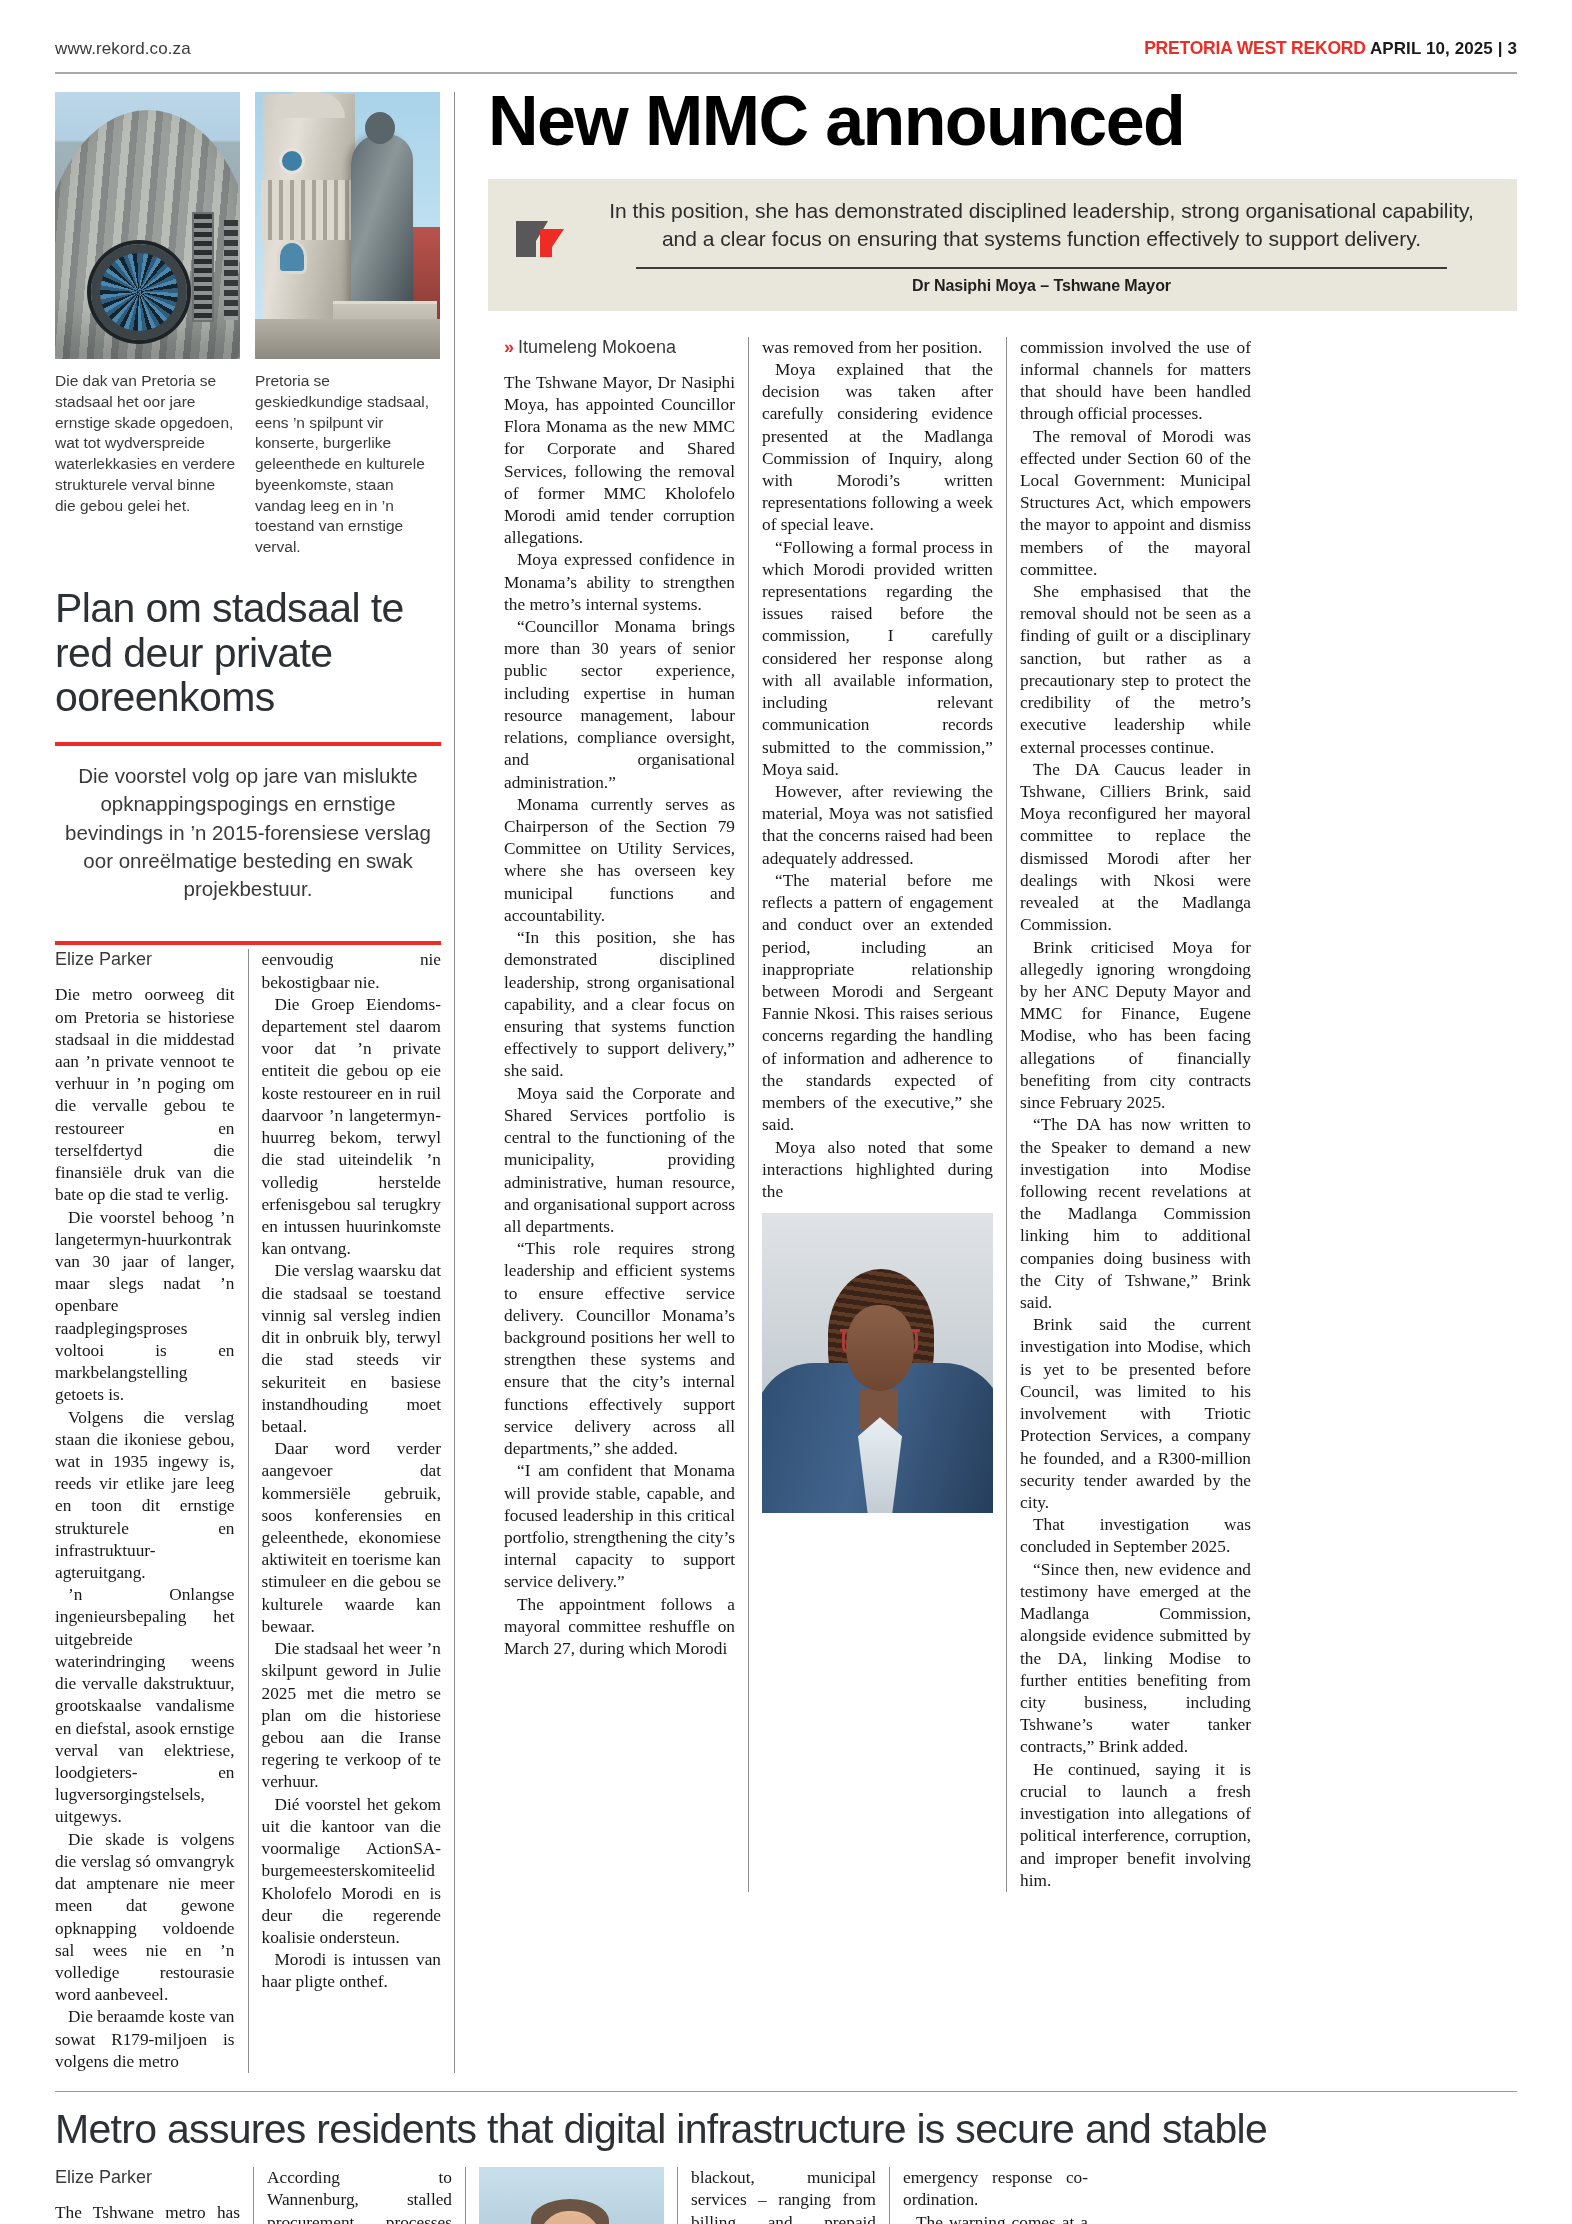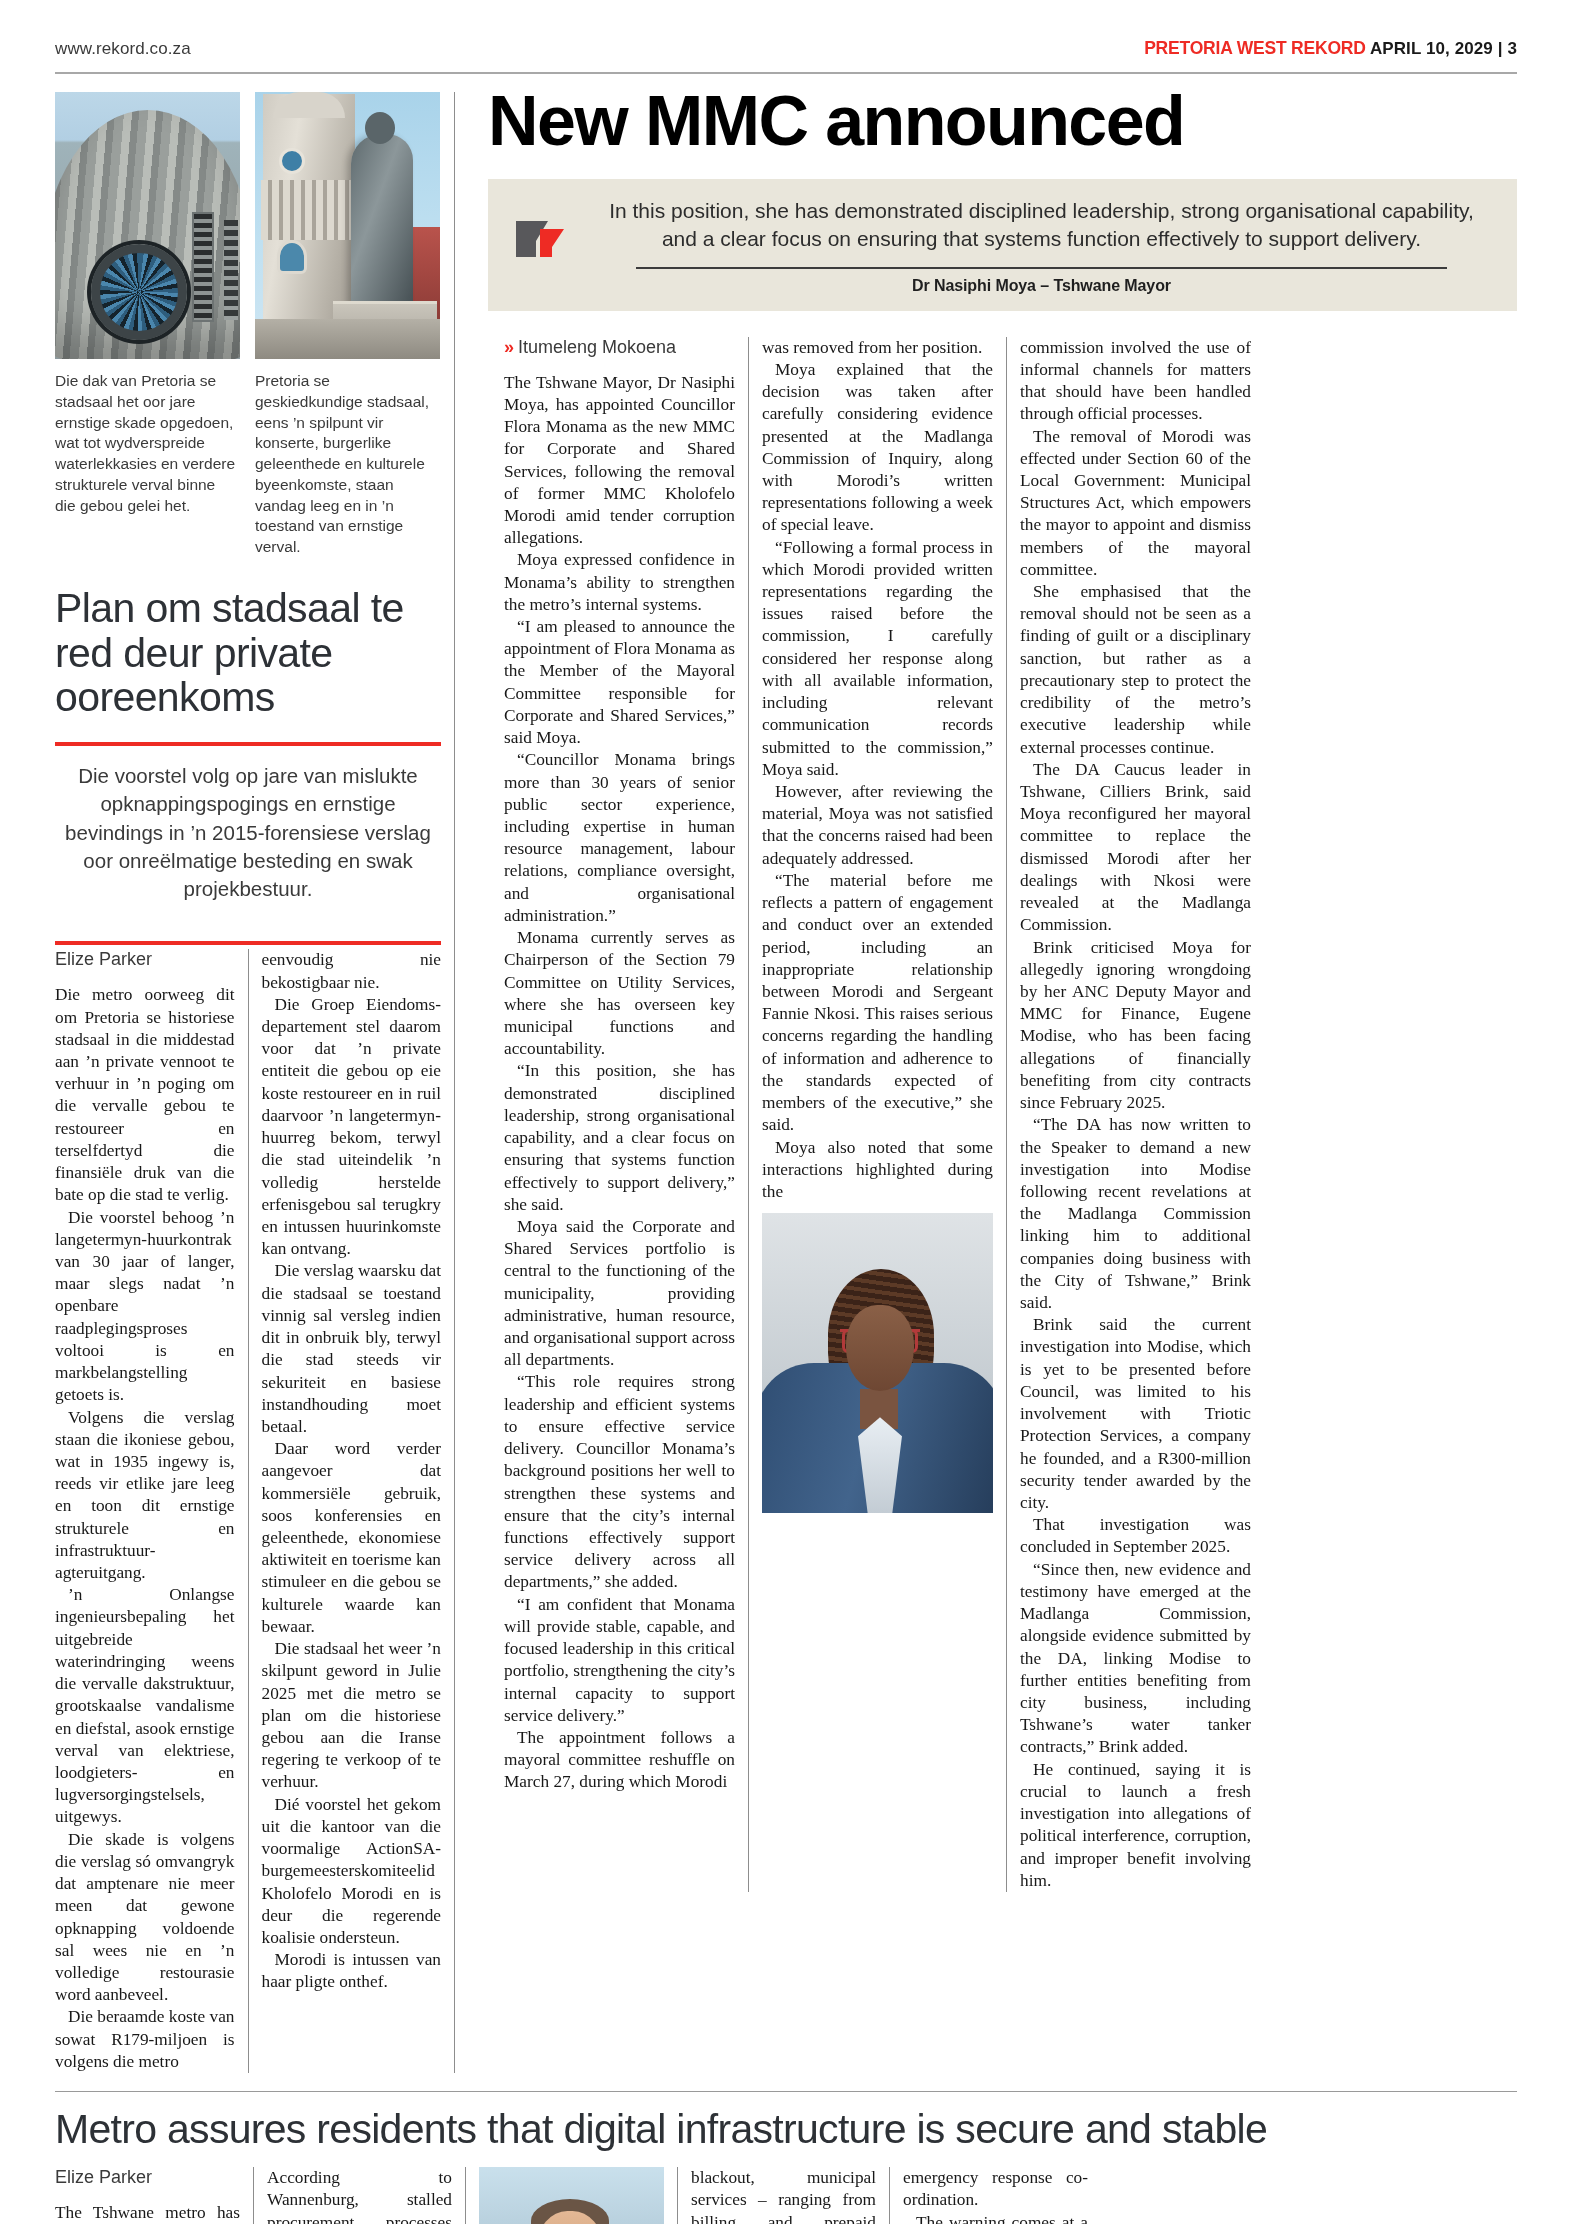--- a/index.html
+++ b/index.html
@@ -241,21 +241,21 @@
 </style>
 </head>
 <body>
 
 <div class="page">
 
   <div class="masthead">
     <div class="site-url">www.rekord.co.za</div>
     <div class="masthead-right">
       <span class="paper-name">PRETORIA WEST REKORD</span>
-      <span class="issue-date">APRIL 10, 2029</span>
+      <span class="issue-date">APRIL 10, 2025</span>
       <span class="page-num">|</span>
       <span class="page-num">3</span>
     </div>
   </div>
   <div class="rule-top"></div>
 
   <div class="top-zone">
 
     <div class="photos-col">
       <div class="photo-pair">
@@ -330,21 +330,20 @@
         </div>
       </div>
 
       <div class="cols-wrap mmc-body">
         <div class="col">
           <div class="byline-sans">
             <span class="byline-arrow">»</span><span>Itumeleng Mokoena</span>
           </div>
           <p class="first">The Tshwane Mayor, Dr Nasiphi Moya, has appointed Councillor Flora Monama as the new MMC for Corporate and Shared Services, following the removal of former MMC Kholofelo Morodi amid tender corruption allegations.</p>
           <p>Moya expressed confidence in Monama’s ability to strengthen the metro’s internal systems.</p>
-          <p>“I am pleased to announce the appointment of Flora Monama as the Member of the Mayoral Committee responsible for Corporate and Shared Services,” said Moya.</p>
           <p>“Councillor Monama brings more than 30 years of senior public sector experience, including expertise in human resource management, labour relations, compliance oversight, and organisational administration.”</p>
           <p>Monama currently serves as Chairperson of the Section 79 Committee on Utility Services, where she has overseen key municipal functions and accountability.</p>
           <p>“In this position, she has demonstrated disciplined leadership, strong organisational capability, and a clear focus on ensuring that systems function effectively to support delivery,” she said.</p>
           <p>Moya said the Corporate and Shared Services portfolio is central to the functioning of the municipality, providing administrative, human resource, and organisational support across all departments.</p>
           <p>“This role requires strong leadership and efficient systems to ensure effective service delivery. Councillor Monama’s background positions her well to strengthen these systems and ensure that the city’s internal functions effectively support service delivery across all departments,” she added.</p>
           <p>“I am confident that Monama will provide stable, capable, and focused leadership in this critical portfolio, strengthening the city’s internal capacity to support service delivery.”</p>
           <p>The appointment follows a mayoral committee reshuffle on March 27, during which Morodi</p>
         </div>
         <div class="divider"></div>
         <div class="col">

